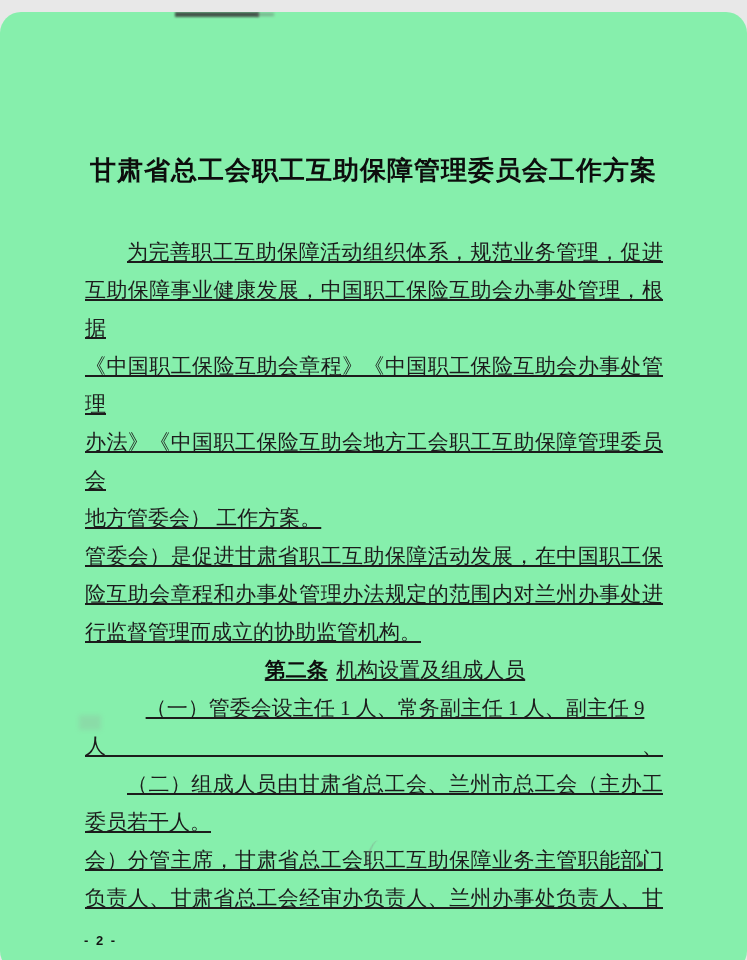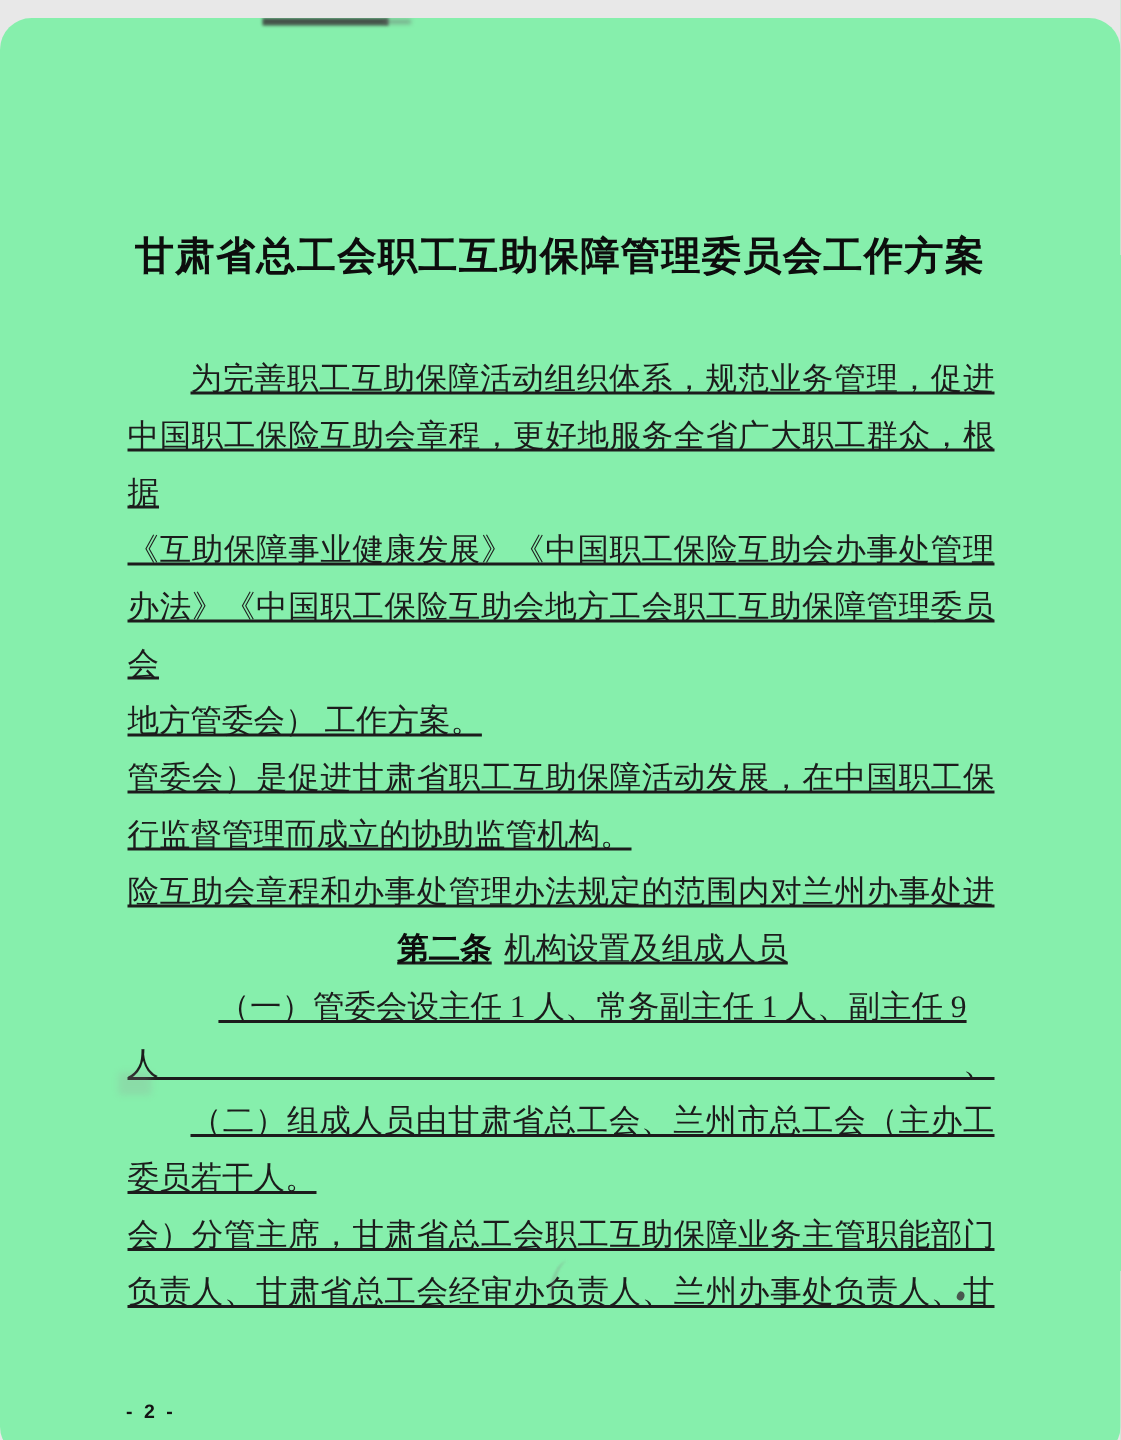--- a/index.html
+++ b/index.html
@@ -109,27 +109,27 @@
 
 <div class="page">
 
   <div class="smudge-top"></div>
   <div class="smudge-top-tail"></div>
 
   <div class="title">甘肃省总工会职工互助保障管理委员会工作方案</div>
 
   <div class="content">
     <div class="line ind j">为完善职工互助保障活动组织体系，规范业务管理，促进</div>
-    <div class="line j">中国职工保险互助会章程，更好地服务全省广大职工群众，根据</div>
-    <div class="line j">《互助保障事业健康发展》《中国职工保险互助会办事处管理</div>
+    <div class="line j">互助保障事业健康发展，中国职工保险互助会办事处管理，根据</div>
+    <div class="line j">《中国职工保险互助会章程》《中国职工保险互助会办事处管理</div>
     <div class="line j">办法》《中国职工保险互助会地方工会职工互助保障管理委员会</div>
     <div class="line wrap">地方管委会） 工作方案。</div>
     <div class="line j">管委会）是促进甘肃省职工互助保障活动发展，在中国职工保</div>
+    <div class="line j">险互助会章程和办事处管理办法规定的范围内对兰州办事处进</div>
     <div class="line wrap">行监督管理而成立的协助监管机构。</div>
-    <div class="line j">险互助会章程和办事处管理办法规定的范围内对兰州办事处进</div>
     <div class="line ind wrap">
       <span class="b">第二条</span><span>机构设置及组成人员</span>
     </div>
     <div class="line ind j">（一）管委会设主任 1 人、常务副主任 1 人、副主任 9 人、</div>
     <div class="line ind j">（二）组成人员由甘肃省总工会、兰州市总工会（主办工</div>
     <div class="line wrap">委员若干人。</div>
     <div class="line j">会）分管主席，甘肃省总工会职工互助保障业务主管职能部门</div>
     <div class="line j">负责人、甘肃省总工会经审办负责人、兰州办事处负责人、甘</div>
 
   </div>

